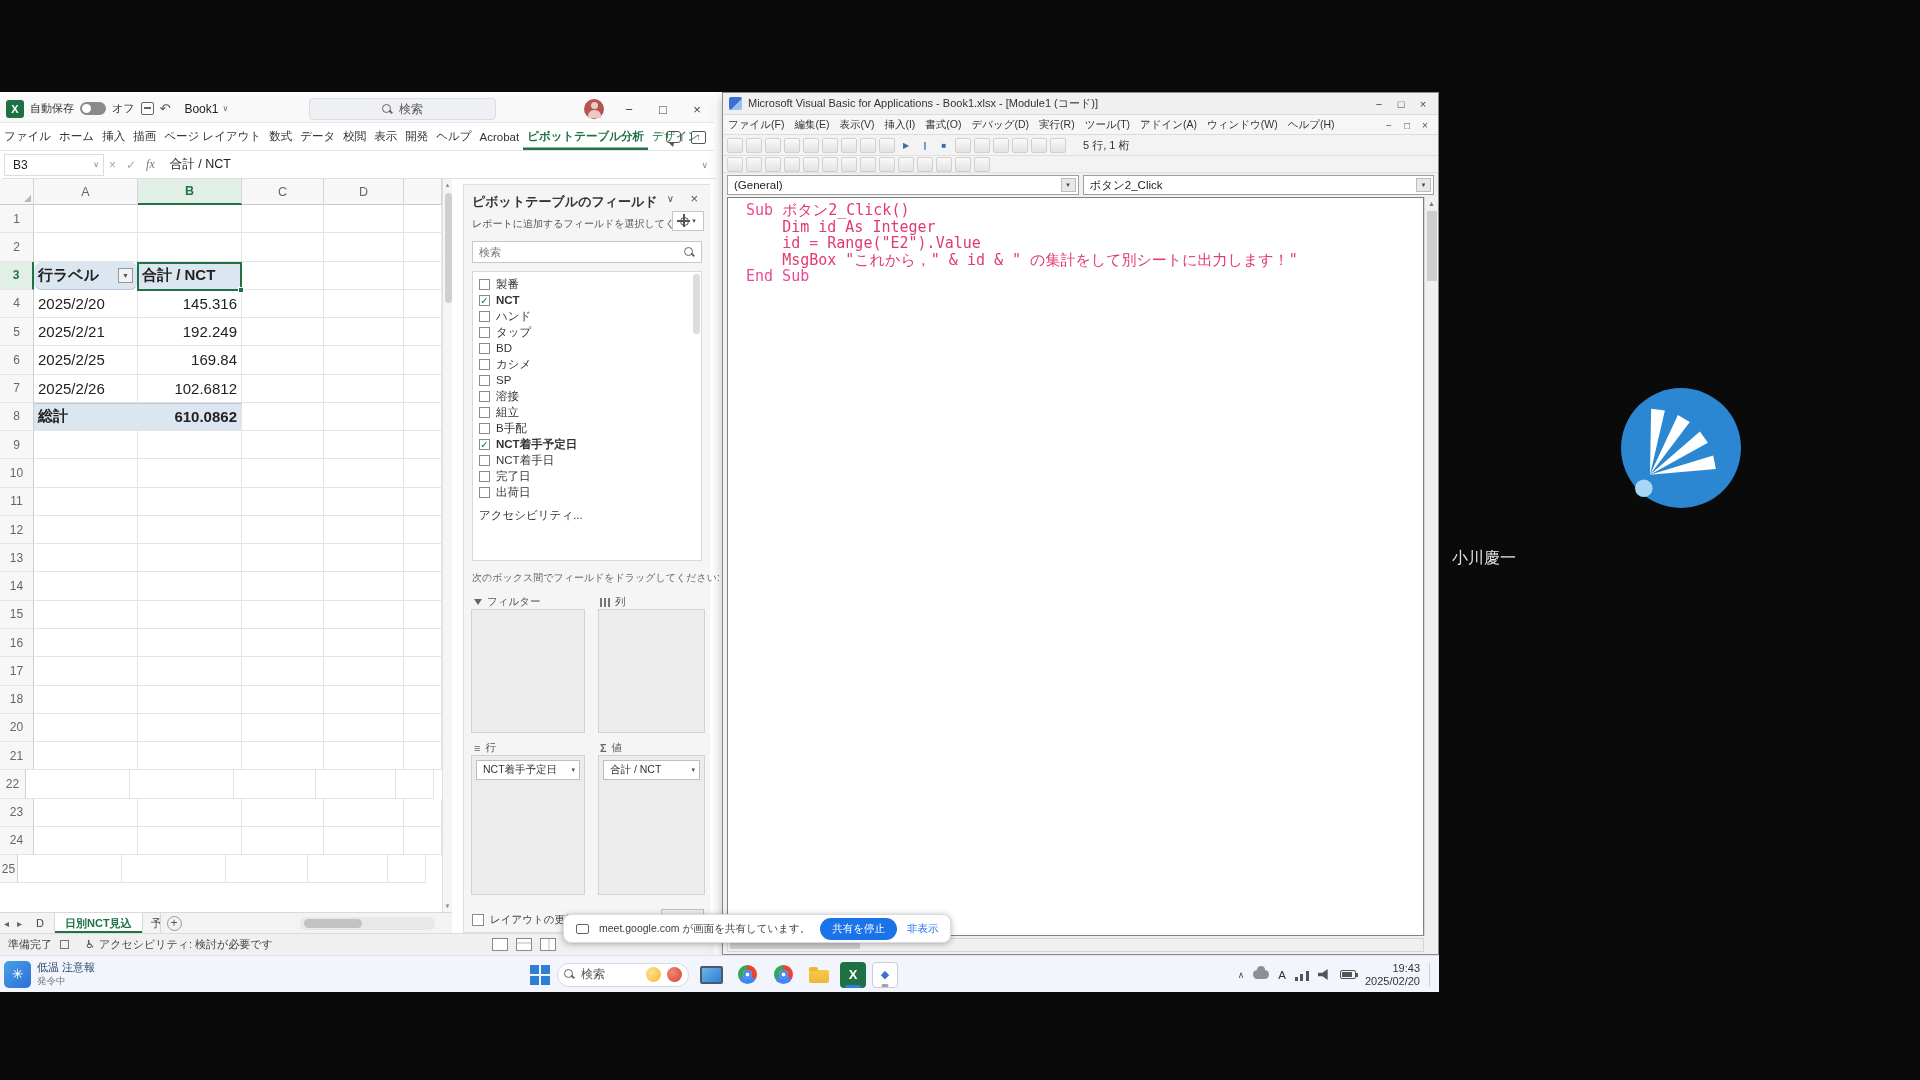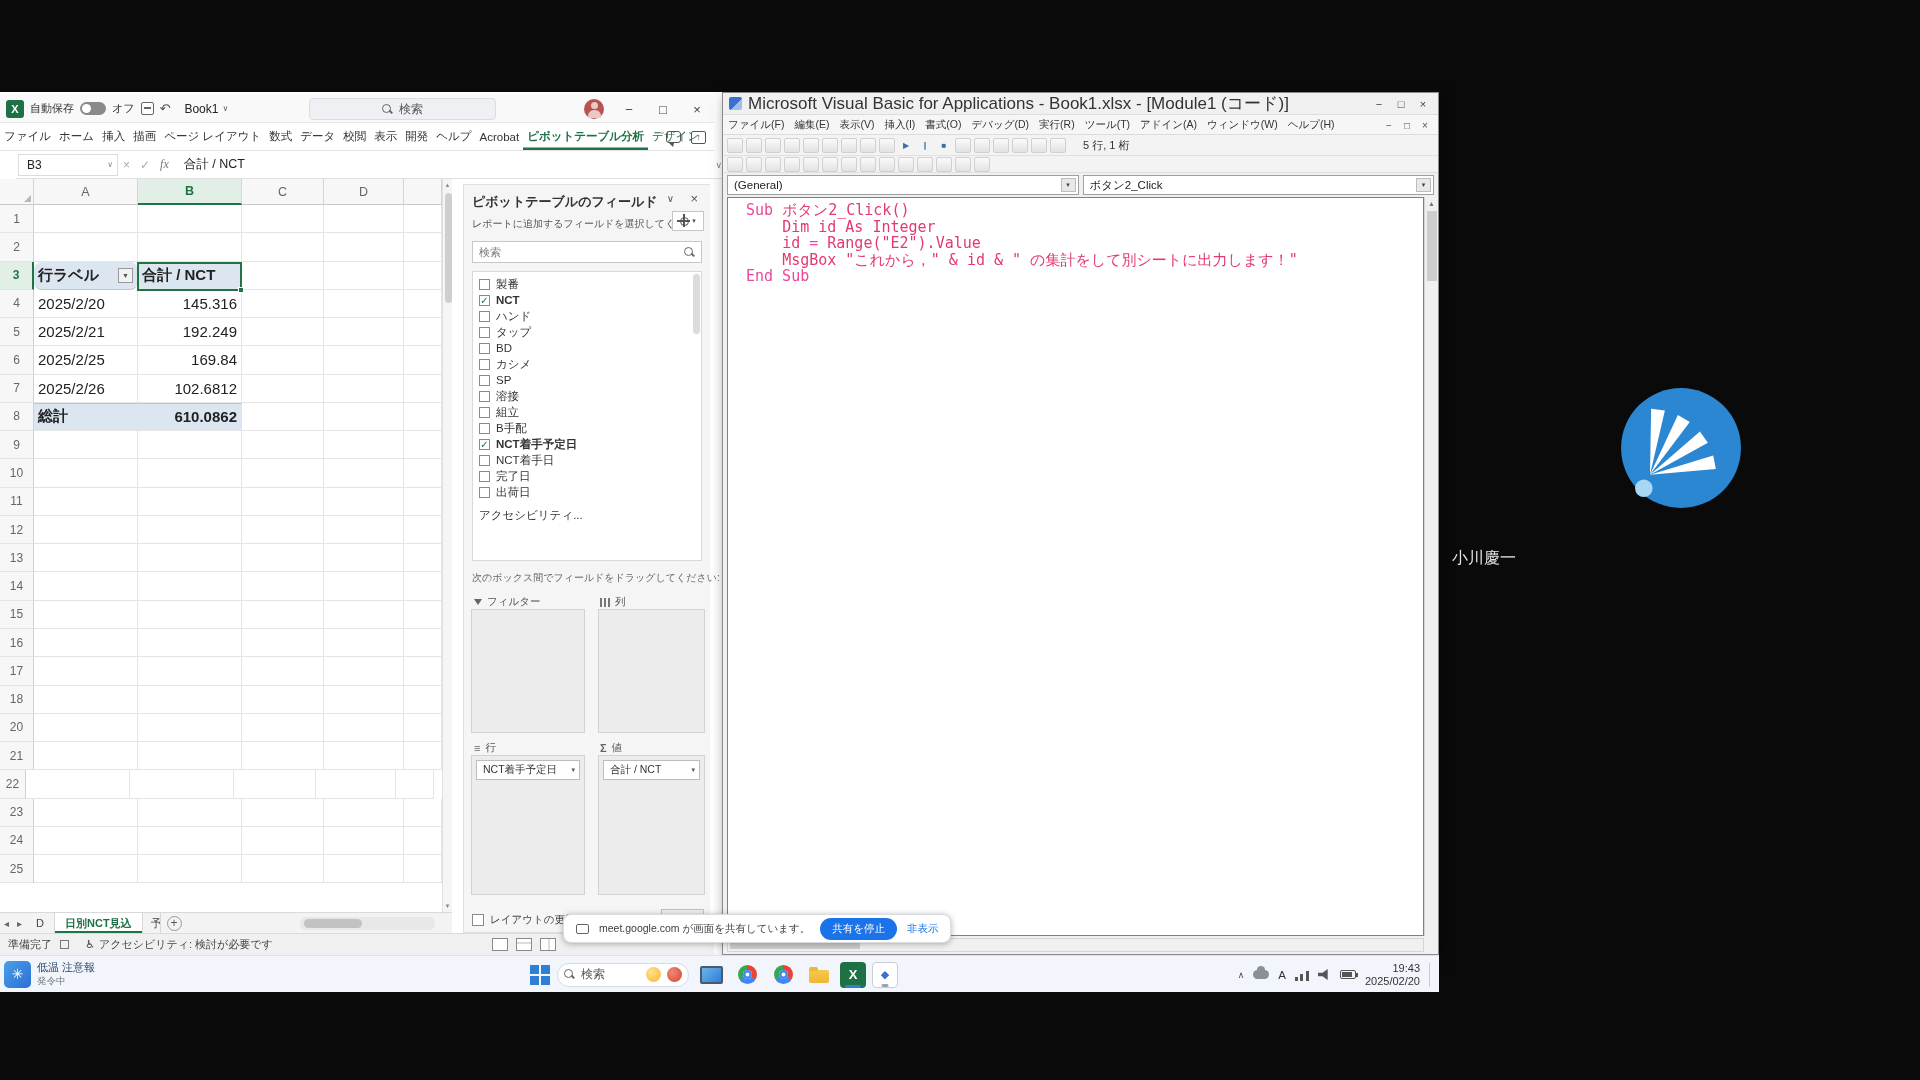--- a/index.html
+++ b/index.html
@@ -31,21 +31,21 @@
   .xl-tabs { position:absolute; left:0; top:28px; width:714px; height:28px; background:#fff; border-bottom:1px solid #e3e3e3; display:flex; align-items:center; }
   .tabs-left { display:flex; height:100%; overflow:hidden; }
   .rtab { font-size:11.5px; color:#333; padding:0 4px; height:100%; display:flex; align-items:center; white-space:nowrap; }
   .rtab.accent { color:#1e7145; }
   .rtab.active { box-shadow:inset 0 -2.5px 0 #217346; font-weight:700; }
   .tabs-right { position:absolute; right:8px; top:0; height:28px; display:flex; align-items:center; gap:10px; }
   .cicon-comment { width:15px; height:12px; border:1.5px solid #555; border-radius:3px; position:relative; }
   .cicon-comment::after { content:''; position:absolute; left:2px; bottom:-5px; border-left:4px solid transparent; border-right:1px solid transparent; border-top:4px solid #555; }
   .cicon-share { width:15px; height:13px; border:1.5px solid #555; border-radius:2px; font-size:9px; color:#555; display:flex; align-items:center; justify-content:center; line-height:1; }
 
-  .xl-formula { position:absolute; left:16px; top:56px; width:714px; height:28px; background:#fff; border-bottom:1px solid #e0e0e0; display:flex; align-items:center; }
+  .xl-formula { position:absolute; left:2px; top:56px; width:714px; height:28px; background:#fff; border-bottom:1px solid #e0e0e0; display:flex; align-items:center; }
   .namebox { width:100px; height:22px; margin-left:2px; border:1px solid #dcdcdc; display:flex; align-items:center; padding-left:8px; font-size:12px; color:#222; position:relative; }
   .nb-chev { position:absolute; right:4px; font-size:8px; color:#888; }
   .fxi { font-size:12px; color:#aaa; margin:0 5px; }
   .fx { font-style:italic; font-family:"Liberation Serif",serif; color:#777; }
   .fvalue { font-size:12.5px; color:#222; margin-left:10px; }
   .fb-chev { margin-left:auto; margin-right:8px; font-size:9px; color:#888; }
 
   .xl-colheads { position:absolute; left:0; top:84px; height:26px; display:flex; }
   .colhead { height:26px; display:flex; align-items:center; justify-content:center; font-size:12.5px; color:#666; background:#f7f7f7; border-right:1px solid #d5d5d5; border-bottom:1px solid #c9c9c9; position:relative; }
   .colhead.sel { background:#e2efe6; color:#217346; border-bottom:2px solid #217346; font-weight:700; }
@@ -117,21 +117,21 @@
   .pill { position:absolute; left:4px; right:4px; top:4px; height:20px; background:#fff; border:1px solid #bdbdbd; display:flex; align-items:center; padding:0 4px 0 6px; font-size:10.5px; color:#333; }
   .pill .pchev2 { margin-left:auto; font-size:7px; color:#555; }
   .pane-defer { position:absolute; left:8px; top:724px; right:6px; height:22px; display:flex; align-items:center; gap:6px; font-size:10.5px; color:#444; }
   .defer-cb { width:12px; height:12px; border:1px solid #8a8a8a; background:#fff; flex:none; }
   .updbtn { margin-left:auto; padding:3px 10px; border:1px solid #c0c0c0; background:#eee; color:#999; font-size:10.5px; }
 
   
   .vba { position:absolute; left:722px; top:0; width:717px; height:863px; background:#f0f0f0; border:1px solid #8a8a8a; box-shadow:2px 4px 12px rgba(0,0,0,.35); }
   .vba-title { position:absolute; left:0; top:0; right:0; height:22px; background:#f0f0f0; border-bottom:1px solid #dcdcdc; display:flex; align-items:center; gap:6px; padding-left:6px; }
   .vba-ico { width:13px; height:13px; background:linear-gradient(135deg,#3b6fd4 55%,#9dbff0 55%); border-radius:2px; }
-  .vba-title-text { font-size:17px; color:#333; white-space:nowrap; }
+  .vba-title-text { font-size:11px; color:#333; white-space:nowrap; }
   .vba-btns { position:absolute; right:4px; top:0; height:22px; display:flex; align-items:center; }
   .vba-btns span { width:22px; text-align:center; font-size:11px; color:#444; }
   .vba-menu { position:absolute; left:0; top:22px; right:0; height:20px; background:#f6f6f6; border-bottom:1px solid #dcdcdc; display:flex; align-items:center; }
   .vmenu { font-size:10.5px; color:#333; padding:0 5px; white-space:nowrap; }
   .vba-childbtns { position:absolute; right:4px; top:22px; height:20px; display:flex; align-items:center; }
   .vba-childbtns span { width:18px; text-align:center; font-size:10px; color:#555; }
   .vba-tb { position:absolute; left:0; right:0; background:#f3f3f3; border-bottom:1px solid #e0e0e0; display:flex; align-items:center; padding-left:4px; gap:3px; }
   .vba-tb1 { top:42px; height:21px; }
   .vba-tb2 { top:63px; height:17px; }
   .tico2 { width:16px; height:15px; background:linear-gradient(#fafafa,#e2e2e2); border:1px solid #d0d0d0; border-radius:2px; flex:none; }
@@ -451,21 +451,21 @@
           </div>
           <div class="grow">
             <div class="gc rh" style="width: 34px;">24</div>
             <div class="gc" style="width: 104px;"></div>
             <div class="gc" style="width: 104px;"></div>
             <div class="gc" style="width: 82px;"></div>
             <div class="gc" style="width: 80px;"></div>
             <div class="gc" style="width: 38px;"></div>
           </div>
           <div class="grow">
-            <div class="gc rh" style="width: 34px;">25</div>
+            <div class="gc rh" style="width: 18px;">25</div>
             <div class="gc" style="width: 104px;"></div>
             <div class="gc" style="width: 104px;"></div>
             <div class="gc" style="width: 82px;"></div>
             <div class="gc" style="width: 80px;"></div>
             <div class="gc" style="width: 38px;"></div>
           </div>
           <div class="selbox">
             <span class="fillhandle"></span>
           </div>
         </div>

